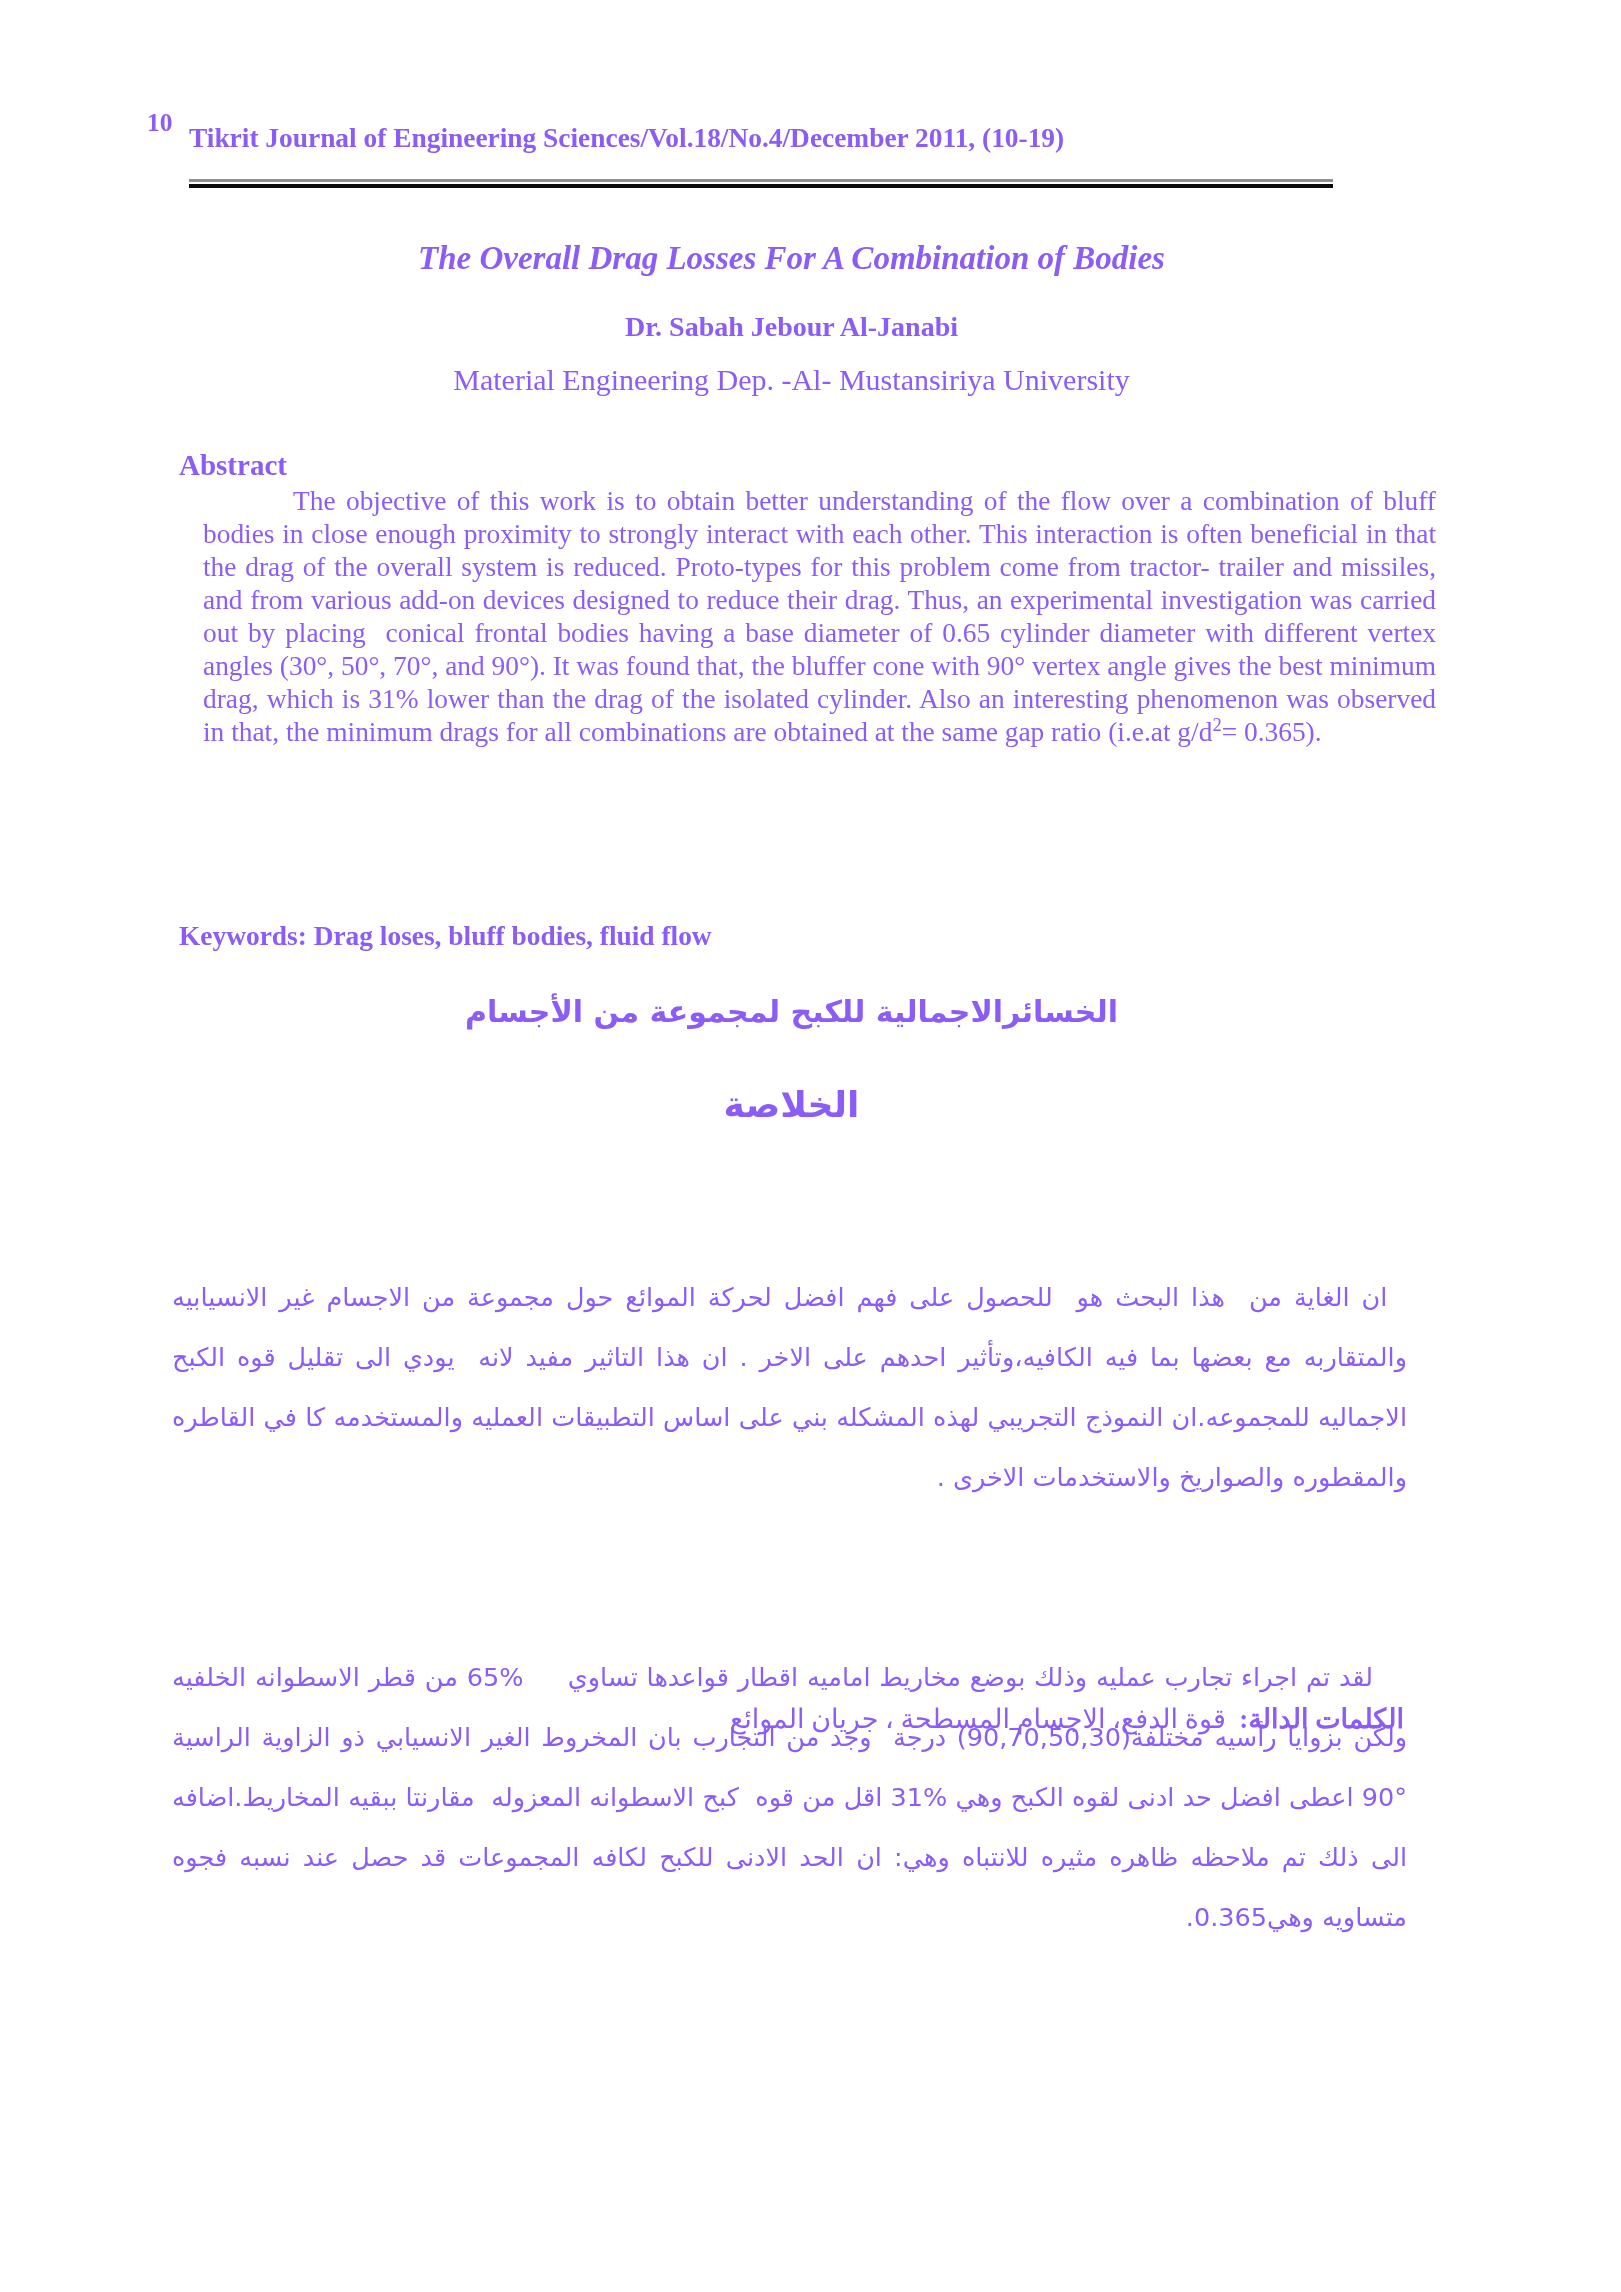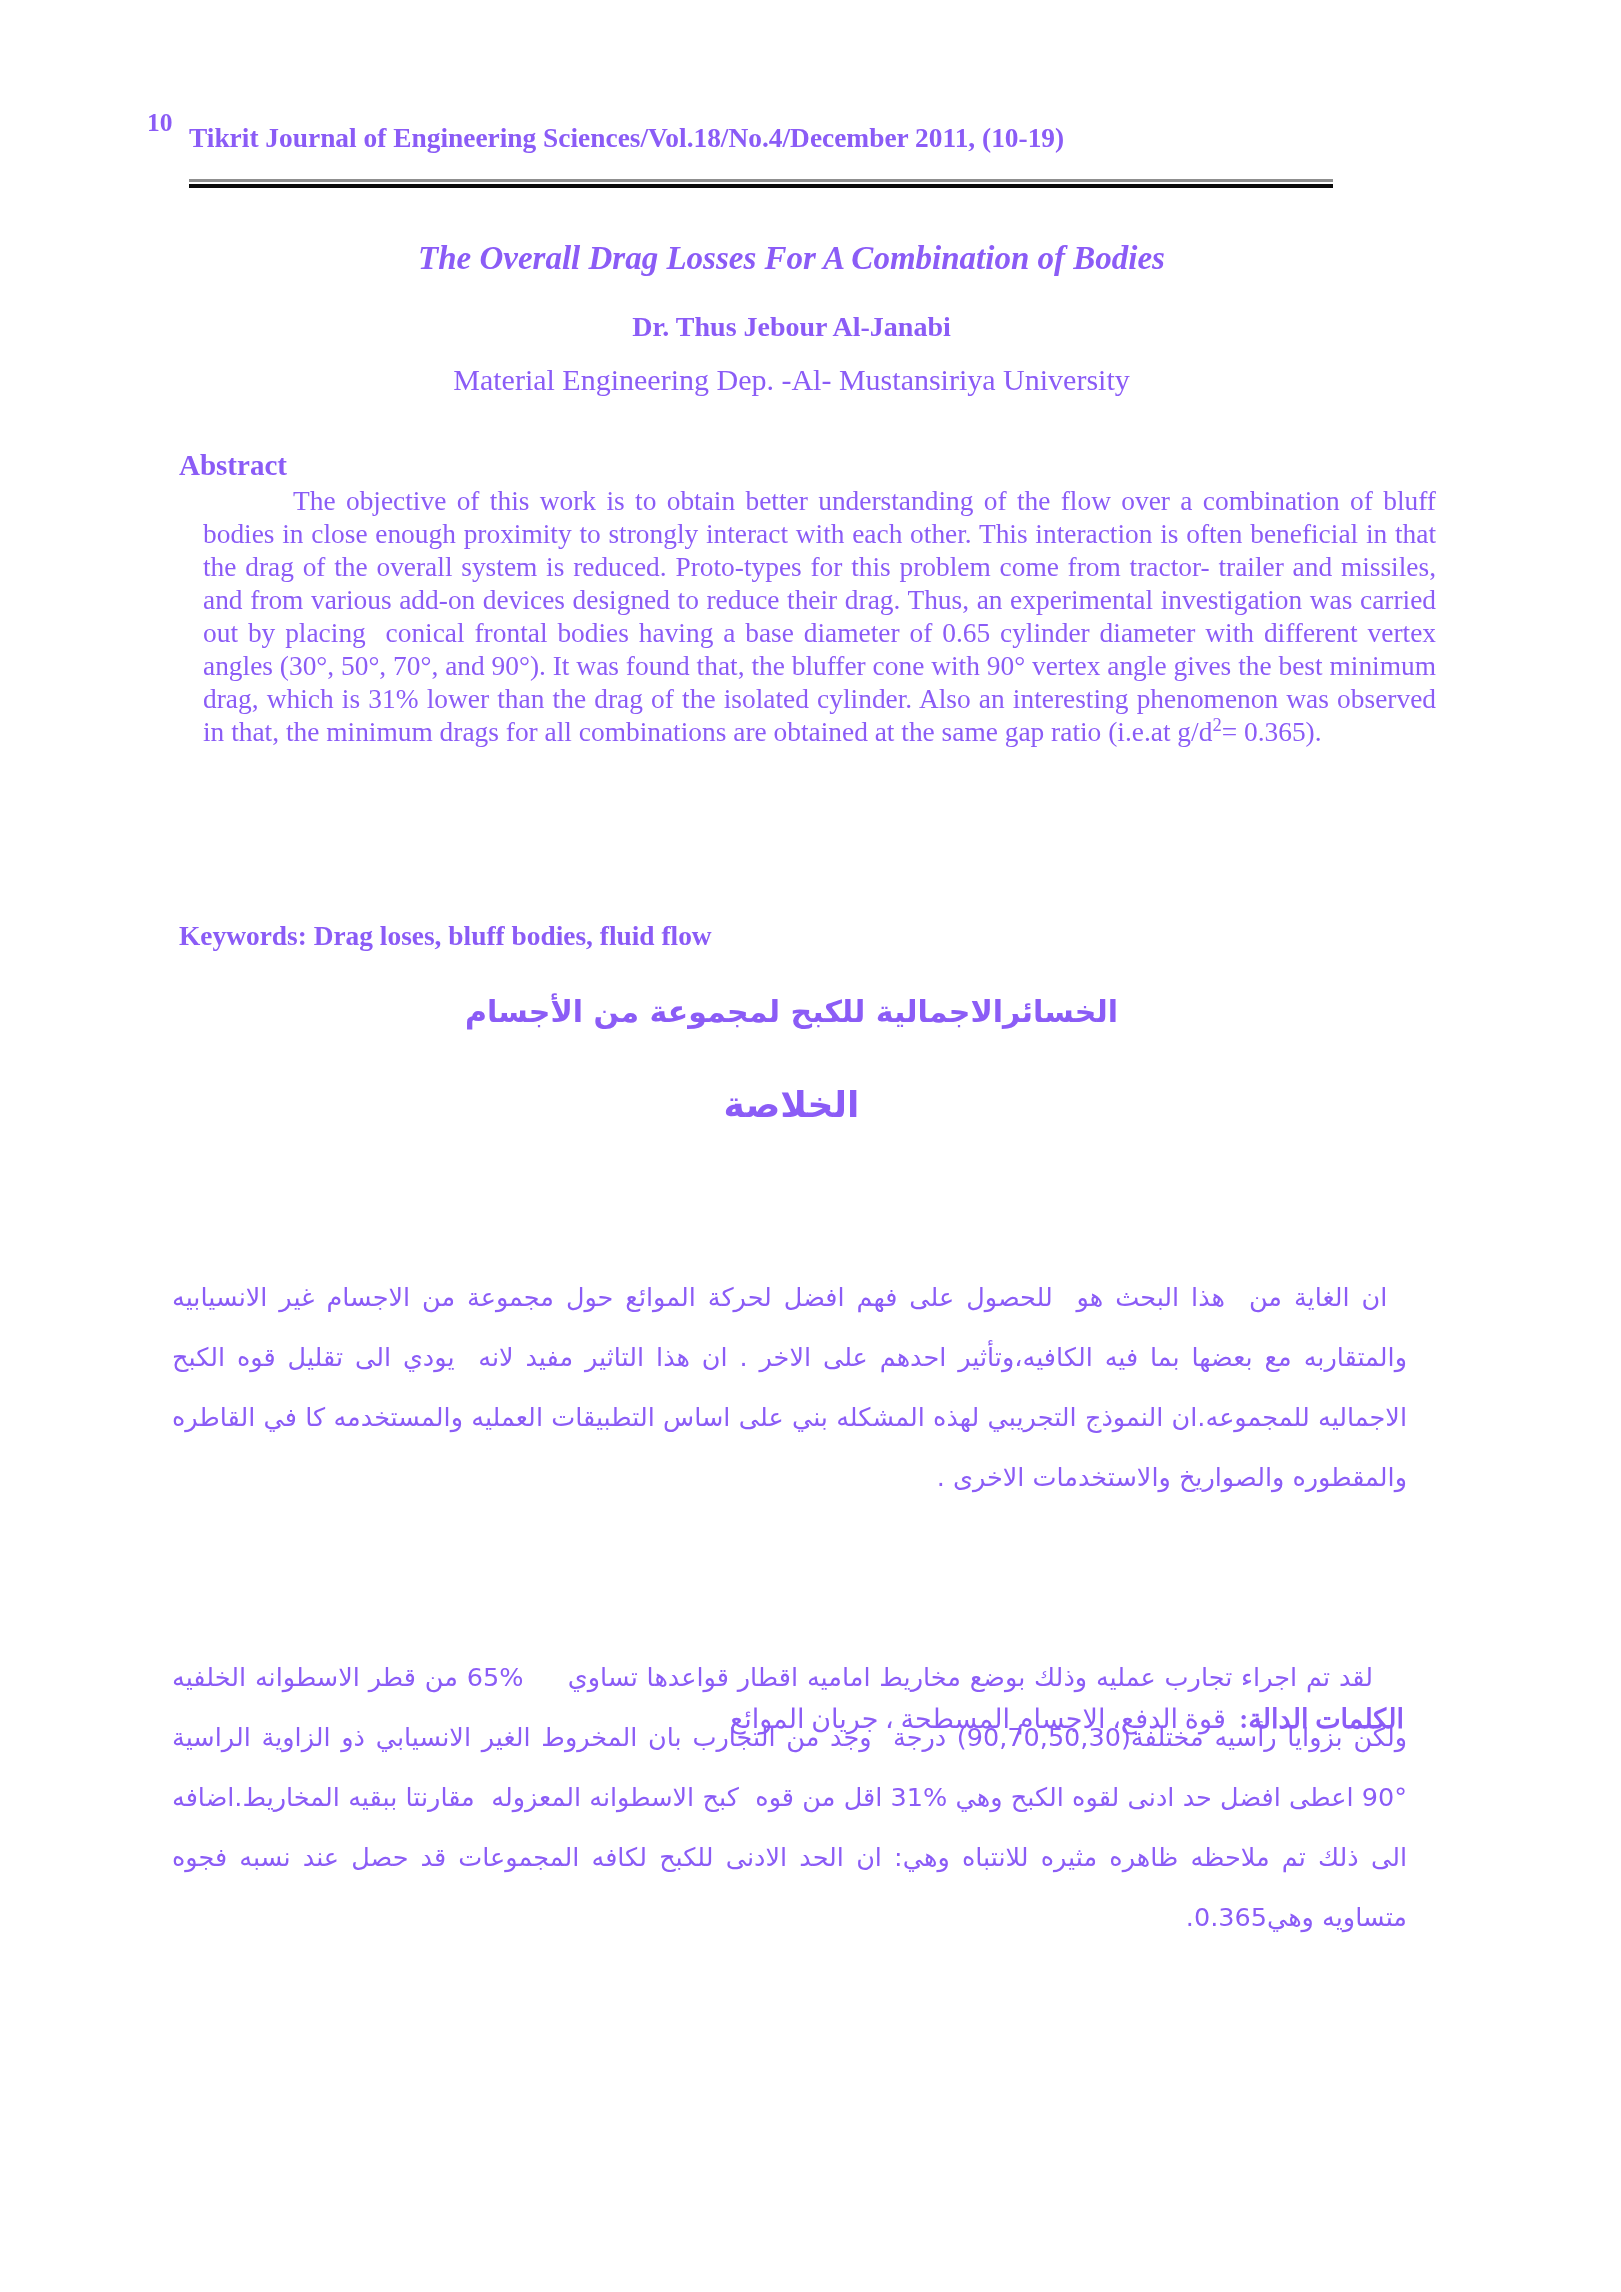--- a/index.html
+++ b/index.html
@@ -154,21 +154,21 @@
   <div class="header-wrap">Tikrit Journal of Engineering Sciences/Vol.18/No.4/December 2011, (10-19)</div>
 
   <div class="rule-wrap">
     <div class="rule-top"></div>
     <div class="rule-gap"></div>
     <div class="rule-bottom"></div>
   </div>
 
   <div class="center-block paper-title">The Overall Drag Losses For A Combination of Bodies</div>
 
-  <div class="center-block author">Dr. Thus Jebour Al-Janabi</div>
+  <div class="center-block author">Dr. Sabah Jebour Al-Janabi</div>
 
   <div class="center-block affiliation">Material Engineering Dep. -Al- Mustansiriya University</div>
 
   <div class="abstract-heading">Abstract</div>
 
   <div class="abstract-body"><span>The objective of this work is to obtain better understanding of the flow over a combination of bluff bodies in close enough proximity to strongly interact with each other. This interaction is often beneficial in that the drag of the overall system is reduced. Proto-types for this problem come from tractor- trailer and missiles, and from various add-on devices designed to reduce their drag. Thus, an experimental investigation was carried out by placing  conical frontal bodies having a base diameter of 0.65 cylinder diameter with different vertex angles (30°, 50°, 70°, and 90°). It was found that, the bluffer cone with 90° vertex angle gives the best minimum drag, which is 31% lower than the drag of the isolated cylinder. Also an interesting phenomenon was observed in that, the minimum drags for all combinations are obtained at the same gap ratio (i.e.at g/d</span><sup>2</sup><span>= 0.365).</span></div>
 
   <div class="keywords-en">Keywords: Drag loses, bluff bodies, fluid flow</div>
 
   <div class="arabic arabic-title">الخسائرالاجمالية للكبح لمجموعة من الأجسام</div>

